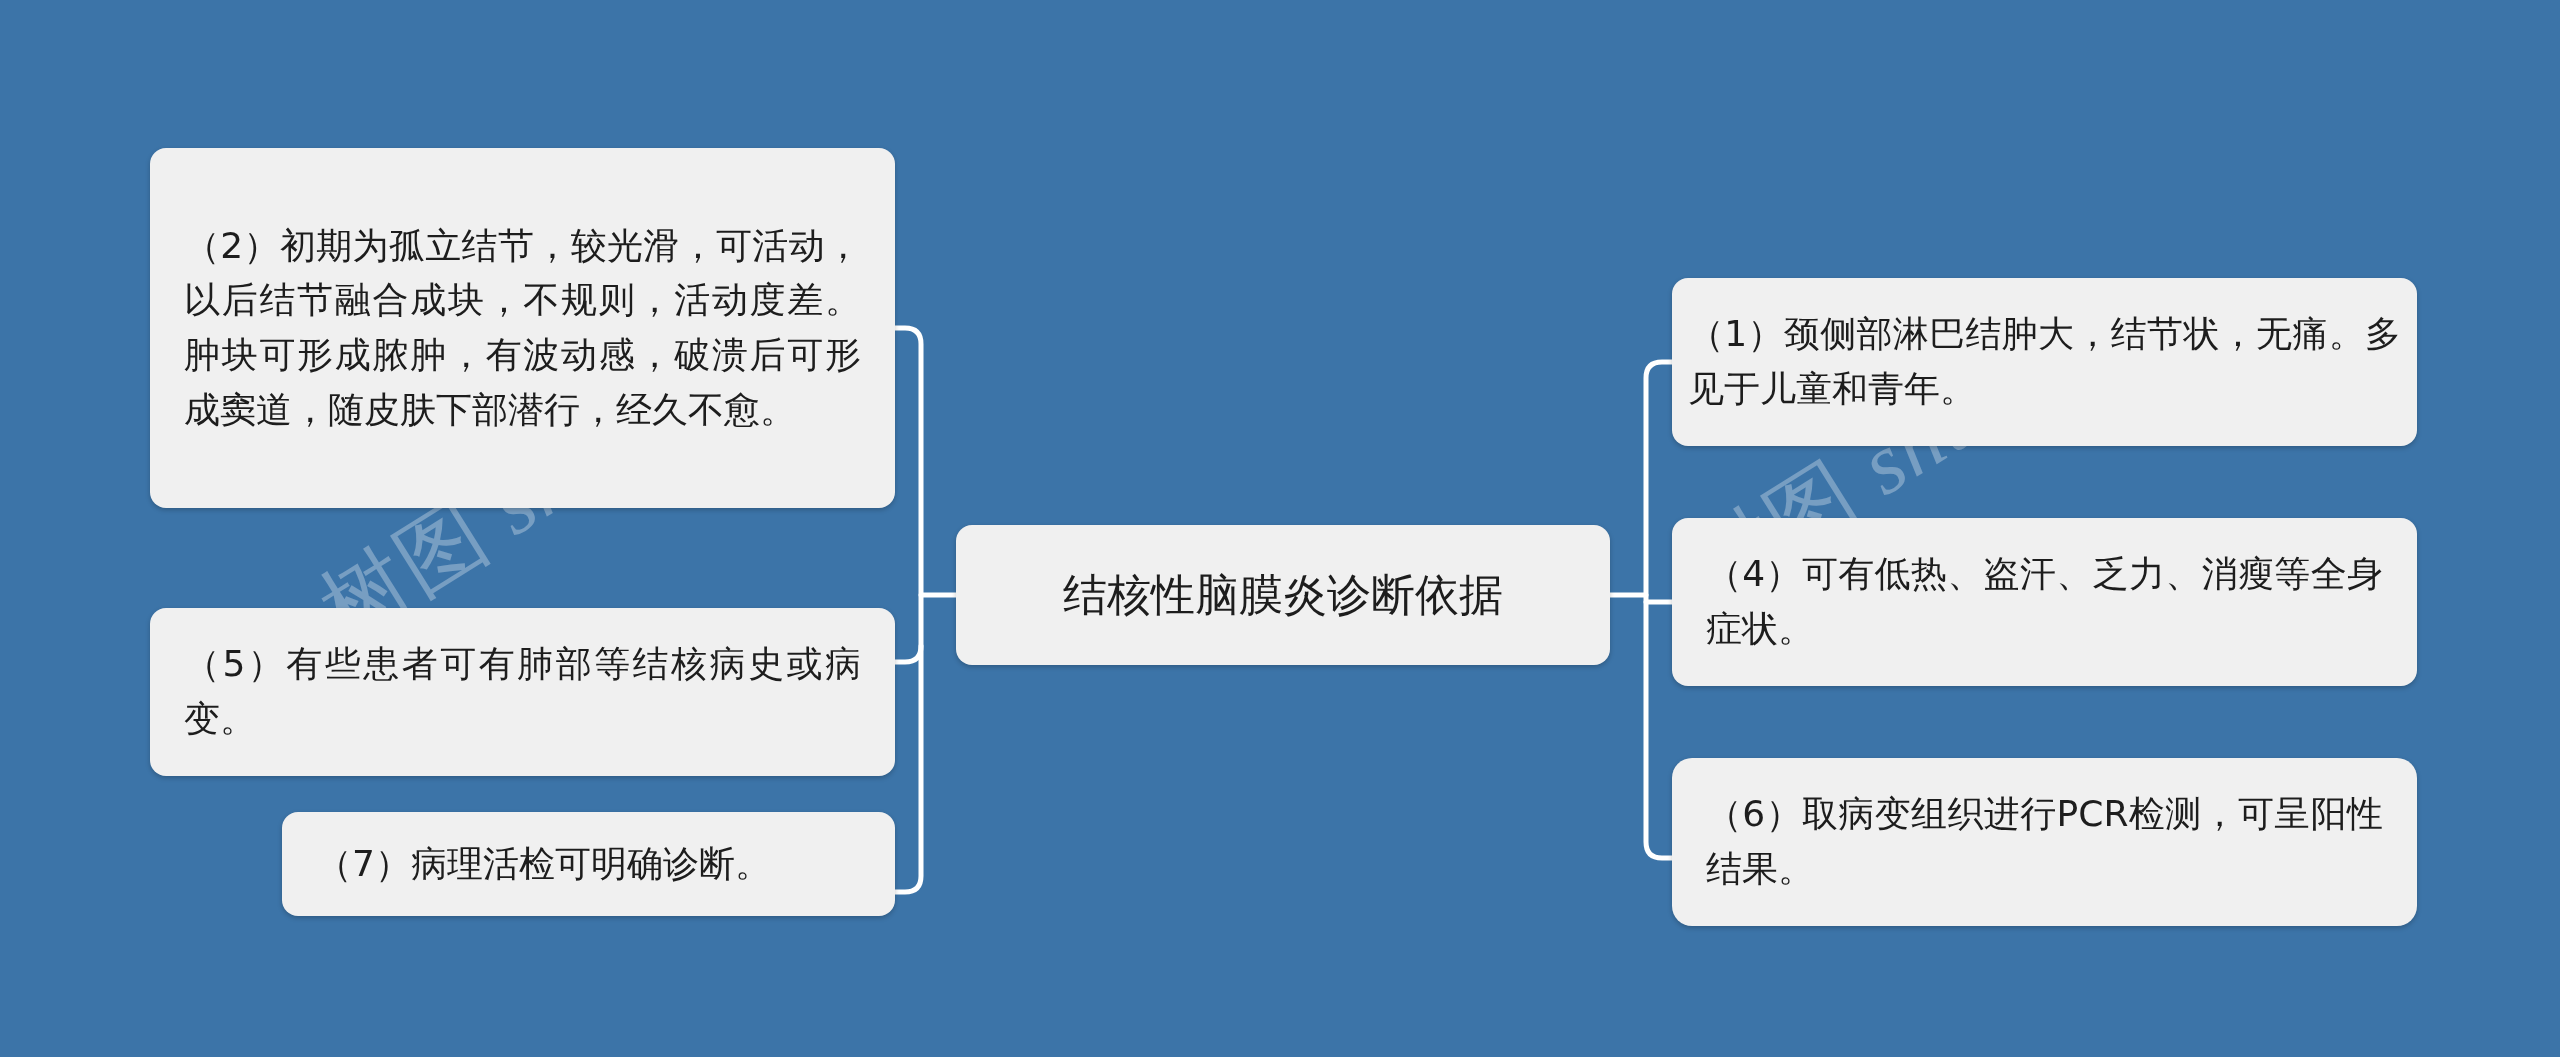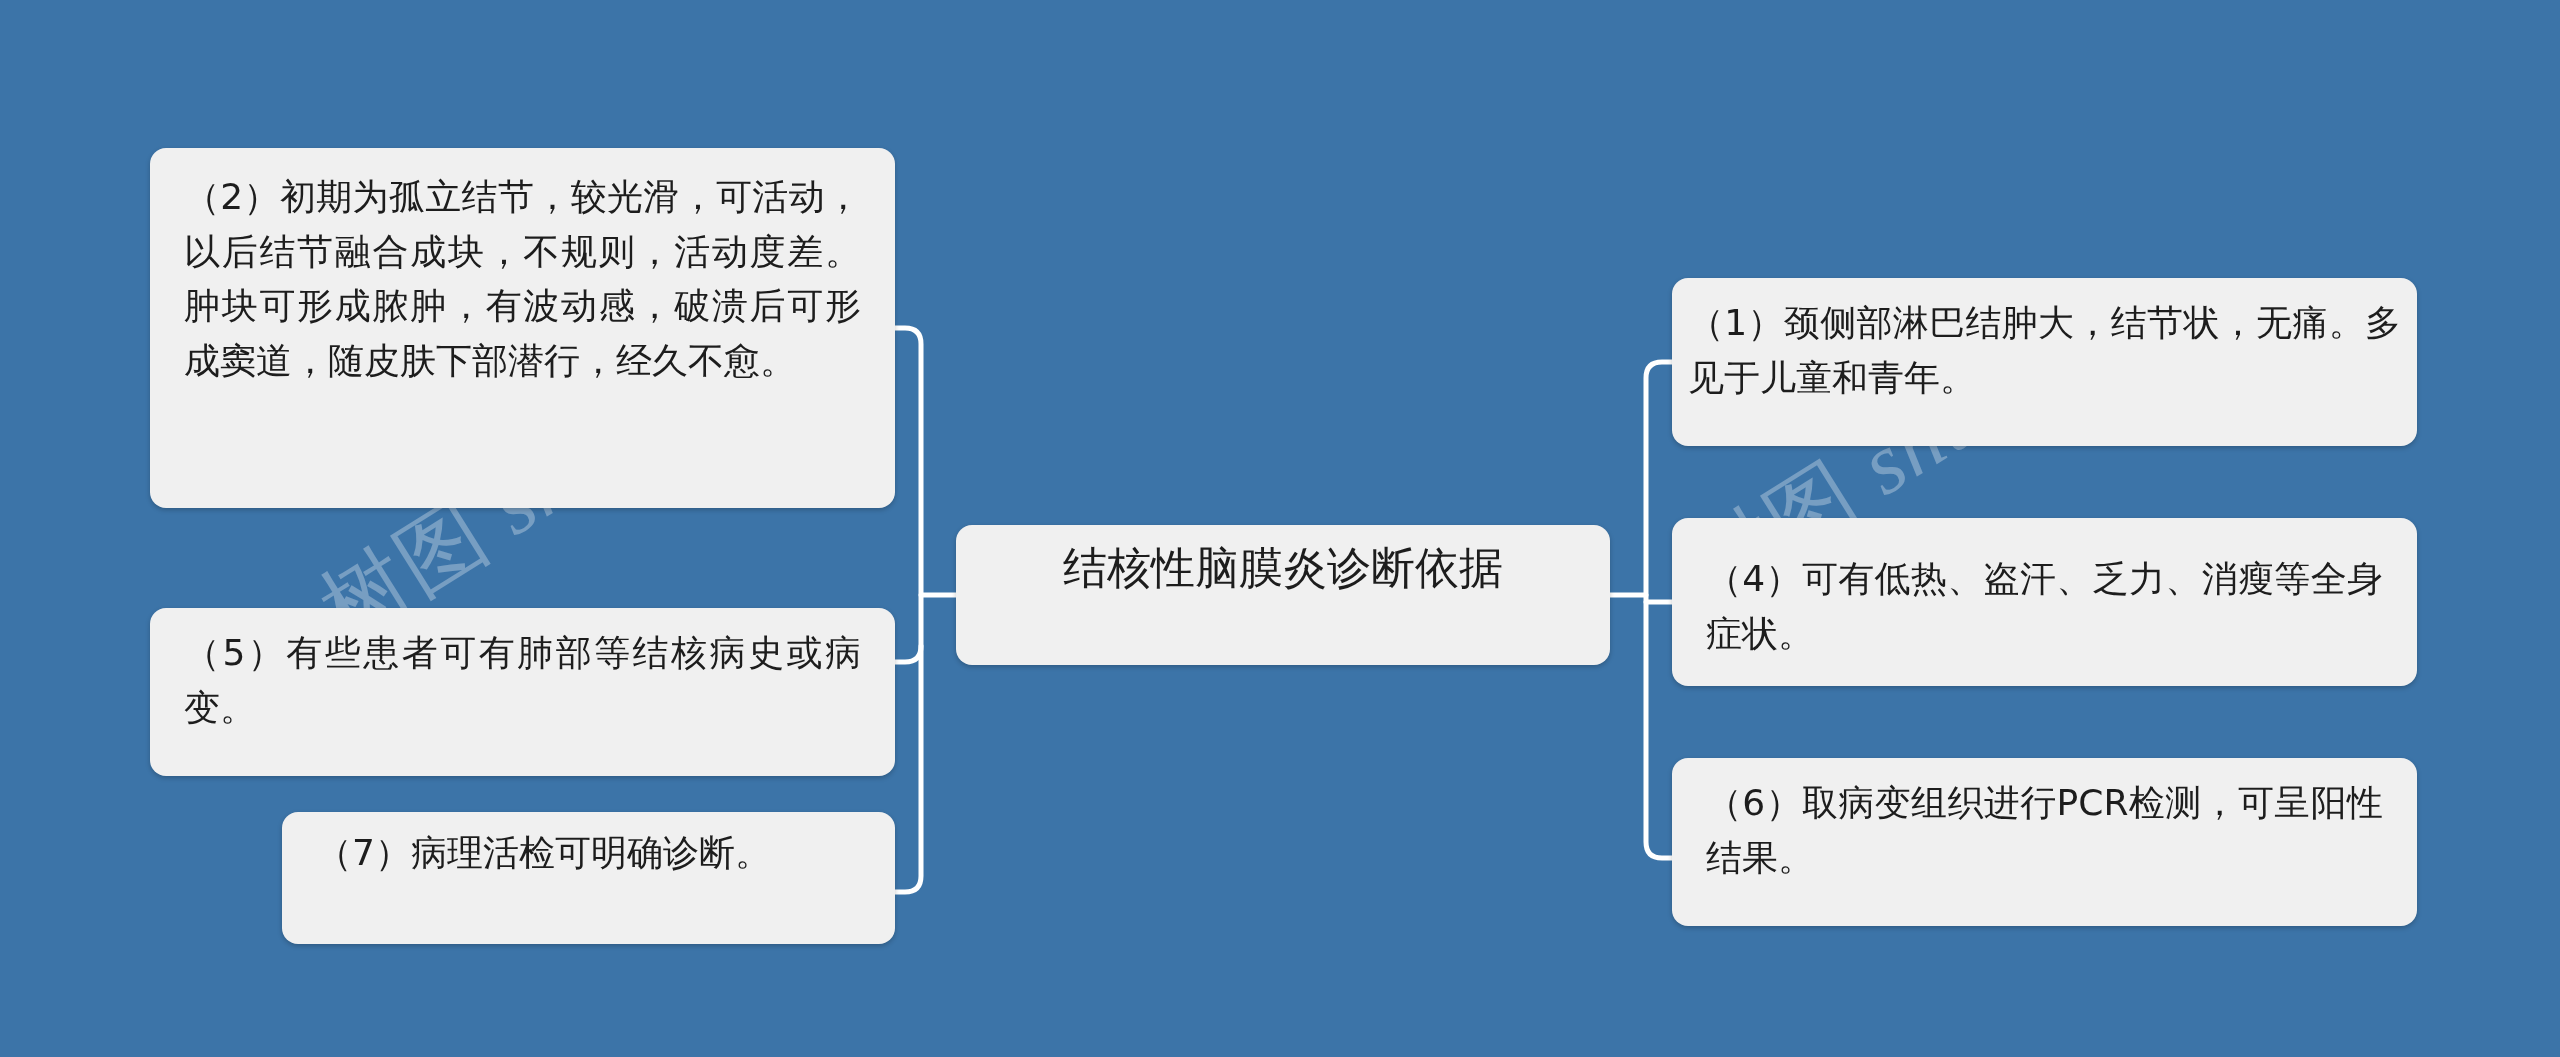--- a/index.html
+++ b/index.html
@@ -54,57 +54,57 @@
     pointer-events: none;
   }
 
   
   .node {
     position: absolute;
     background: #F0F0F0;
     border-radius: 16px;
     box-sizing: border-box;
     display: flex;
-    align-items: flex-start;
+    align-items: center;
     box-shadow: 0 2px 5px rgba(0,0,0,0.22);
   }
   .node .txt {
     display: block;
     width: 100%;
     color: #1d1d1d;
     font-family: "DejaVu Sans", "Liberation Sans", sans-serif;
     font-size: 36px;
     line-height: 1.52;
     text-align: justify;
     text-justify: inter-character;
     word-break: break-all;
   }
 
   
   #node-2  { left: 150px;  top: 148px; width: 745px; height: 360px; padding: 22px 34px; }
   #node-5  { left: 150px;  top: 578px; width: 745px; height: 168px; padding: 18px 34px; margin-top: 30px; }
-  #node-7  { left: 282px;  top: 812px; width: 613px; height: 132px; padding: 14px 34px; }
+  #node-7  { left: 282px;  top: 812px; width: 613px; height: 104px; padding: 14px 34px; }
 
   
   #node-root {
     left: 956px; top: 525px; width: 654px; height: 140px;
     padding: 10px 28px; justify-content: center;
   }
   #node-root .txt {
     font-size: 44px;
     text-align: center;
     text-justify: auto;
     word-break: keep-all;
     white-space: nowrap;
   }
 
   
   #node-1  { left: 1672px; top: 278px; width: 745px; height: 168px; padding: 18px 16px; }
   #node-4  { left: 1672px; top: 518px; width: 745px; height: 168px; padding: 34px 34px; }
-  #node-6  { left: 1672px; top: 758px; width: 745px; height: 168px; padding: 18px 34px; }
+  #node-6  { left: 1672px; top: 758px; width: 745px; height: 168px; padding: 18px 34px; border-radius: 20px; }
 </style>
 </head>
 <body>
 
 <div id="canvas">
 
   <div class="watermark wm-left"><span class="wm-cjk">树图</span><span> shutu.cn</span></div>
   <div class="watermark wm-right"><span class="wm-cjk">树图</span><span> shutu.cn</span></div>
 
   <svg id="links" viewBox="0 0 2560 1057" xmlns="http://www.w3.org/2000/svg">

